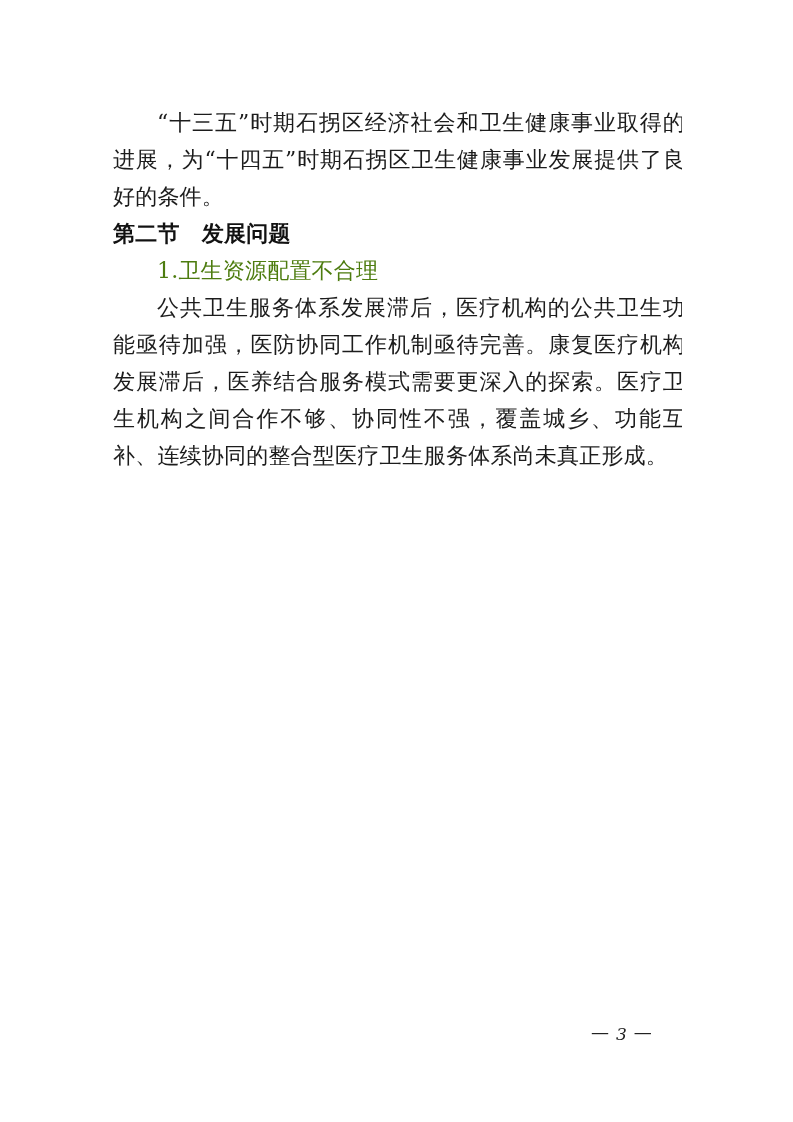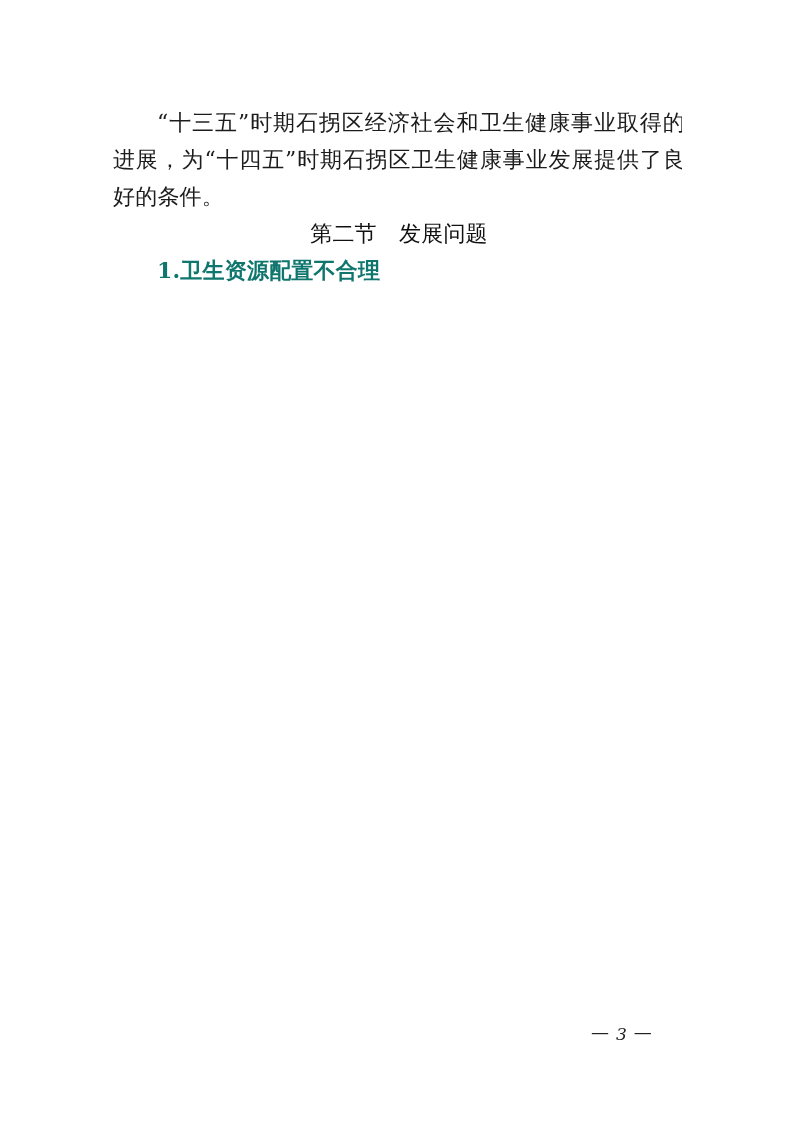--- a/index.html
+++ b/index.html
@@ -32,30 +32,29 @@
     margin: 0;
     padding: 0;
     font-size: 22px;
     line-height: 37px;
   }
   .body-para {
     text-indent: 2em;
     font-weight: 400;
   }
   .section-heading {
-    text-align: center;
     text-indent: 0;
-    font-weight: 400;
+    font-weight: 700;
     font-size: 23px;
     color: #111111;
   }
   .sub-heading {
     text-indent: 2em;
-    font-weight: 700;
-    color: #0f766e;
+    font-weight: 400;
+    color: #4d7c0f;
   }
   .footer {
     position: absolute;
     left: 591px;
     top: 1023px;
     font-size: 18px;
     line-height: 20px;
     color: #222222;
     display: flex;
     align-items: center;
@@ -79,20 +78,21 @@
   <div class="content">
 
     <p class="body-para">“十三五”时期石拐区经济社会和卫生健康事业取得的进展，为“十四五”时期石拐区卫生健康事业发展提供了良好的条件。</p>
 
     <h2 class="section-heading">第二节　发展问题</h2>
 
     <h3 class="sub-heading">1.卫生资源配置不合理</h3>
 
 
 
+    <p class="body-para">公共卫生服务体系发展滞后，医疗机构的公共卫生功能亟待加强，医防协同工作机制亟待完善。康复医疗机构发展滞后，医养结合服务模式需要更深入的探索。医疗卫生机构之间合作不够、协同性不强，覆盖城乡、功能互补、连续协同的整合型医疗卫生服务体系尚未真正形成。</p>
 
 
 
   </div>
 
   <div class="footer">
     <span class="dash">—</span>
     <span class="page-num">3</span>
     <span class="dash">—</span>
   </div>

